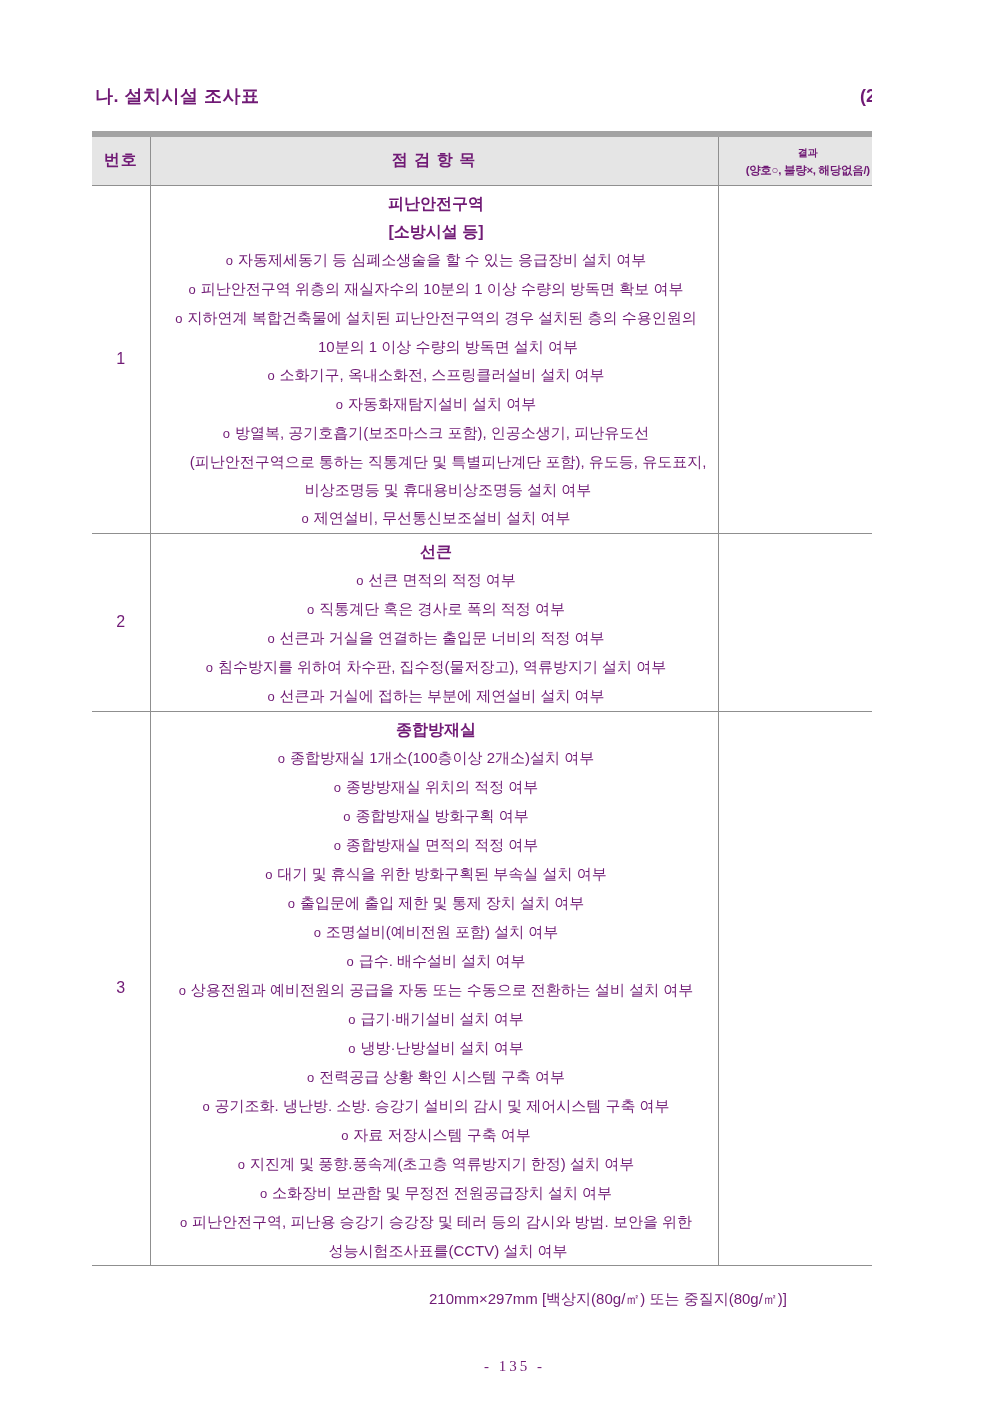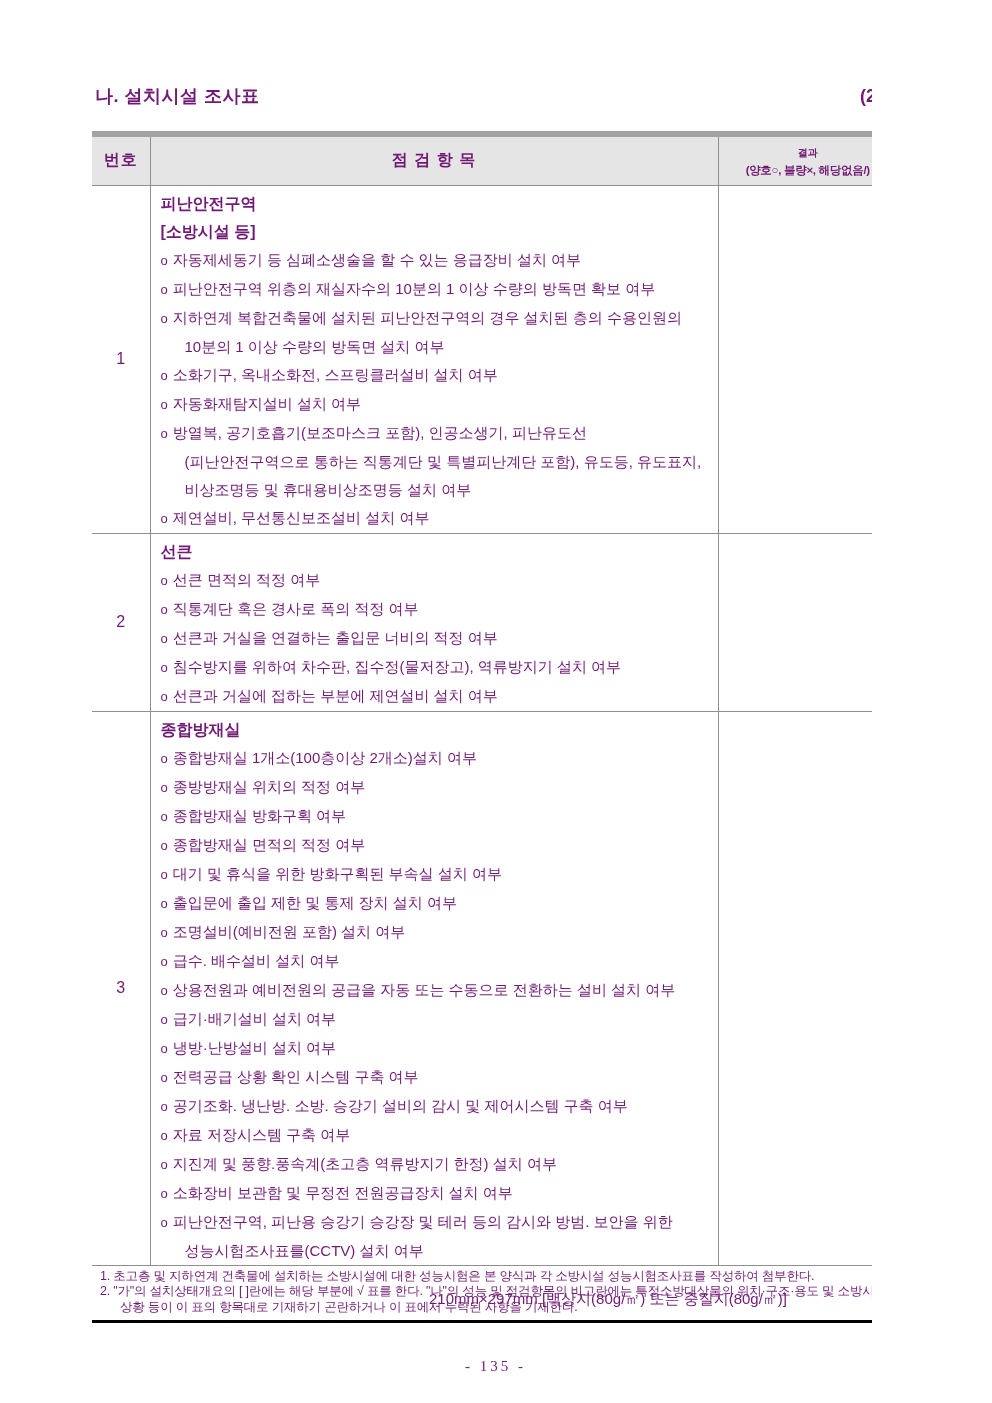--- a/index.html
+++ b/index.html
@@ -31,20 +31,21 @@
     border-top: 6px solid #a3a3a3;
   }
   col.c-no { width: 58px; }
   col.c-item { width: 568px; }
   col.c-result { width: 179px; }
   th, td {
     border-bottom: 1px solid #8f8f8f;
     box-sizing: border-box;
     padding: 0;
     vertical-align: top;
+    text-align: center;
   }
   th:nth-child(2), td:nth-child(2),
   th:nth-child(3), td:nth-child(3) { border-left: 1px solid #8f8f8f; }
 
   tr.head-row { height: 51px; }
   tr.head-row th {
     background: #e5e5e5;
     font-weight: bold;
     text-align: center;
     vertical-align: middle;
@@ -87,21 +88,21 @@
     border-bottom: 3px solid #000000;
     padding: 3px 0 5px 8px;
     font-size: 12.5px;
     line-height: 15.5px;
     word-break: keep-all;
   }
   .footnote { padding-left: 20px; text-indent: -20px; letter-spacing: -0.2px; }
 
   .page-number {
     position: absolute;
-    top: 1358px; left: 89px; width: 813px;
+    top: 1358px; left: 108px; width: 813px;
     text-align: center;
     font-family: "Liberation Serif", "DejaVu Serif", serif;
     font-size: 15px;
     letter-spacing: 3px;
   }
   .paper-spec {
     position: absolute;
     top: 1290px; right: 85px;
     font-size: 15px;
   }
@@ -193,22 +194,18 @@
                 <div class="check-item"><span class="bullet">o</span><span class="check-item-text">지진계 및 풍향.풍속계(초고층 역류방지기 한정) 설치 여부</span></div>
                 <div class="check-item"><span class="bullet">o</span><span class="check-item-text">소화장비 보관함 및 무정전 전원공급장치 설치 여부</span></div>
                 <div class="check-item"><span class="bullet">o</span><span class="check-item-text">피난안전구역, 피난용 승강기 승강장 및 테러 등의 감시와 방범. 보안을 위한 성능시험조사표를(CCTV) 설치 여부</span></div>
               </div>
           </td>
           <td class="result-cell"></td>
         </tr>
       </tbody>
     </table>
 
-    <div class="footnotes">
-        <div class="footnote">1. 초고층 및 지하연계 건축물에 설치하는 소방시설에 대한 성능시험은 본 양식과 각 소방시설 성능시험조사표를 작성하여 첨부한다.</div>
-        <div class="footnote">2. "가"의 설치상태개요의 [  ]란에는 해당 부분에 √ 표를 한다. "나"의 성능 및 점검항목의 비고란에는 특정소방대상물의 위치·구조·용도 및 소방시설의 상황 등이 이 표의 항목대로 기재하기 곤란하거나 이 표에서 누락된 사항을 기재한다.</div>
-      </div>
   </div>
 
   <div class="page-number">- 135 -</div>
   <div class="paper-spec">210mm×297mm [백상지(80g/㎡) 또는 중질지(80g/㎡)]</div>
 
 </div>
 
 </body></html>

